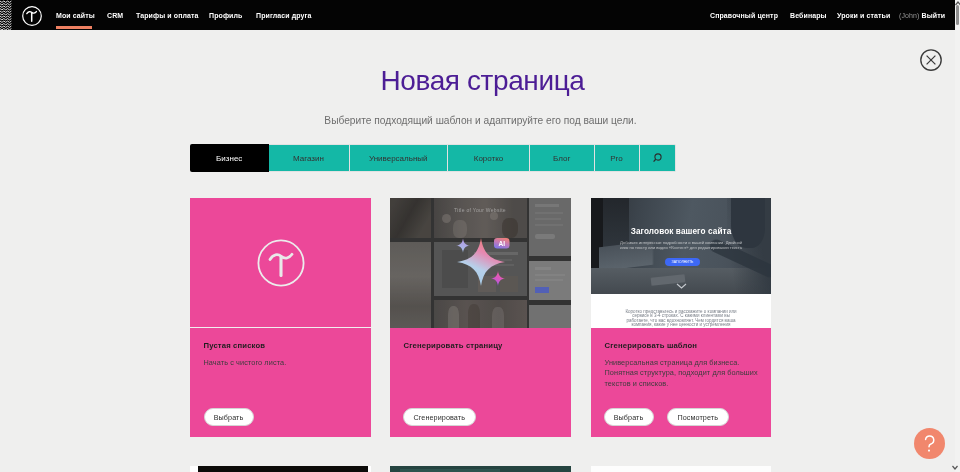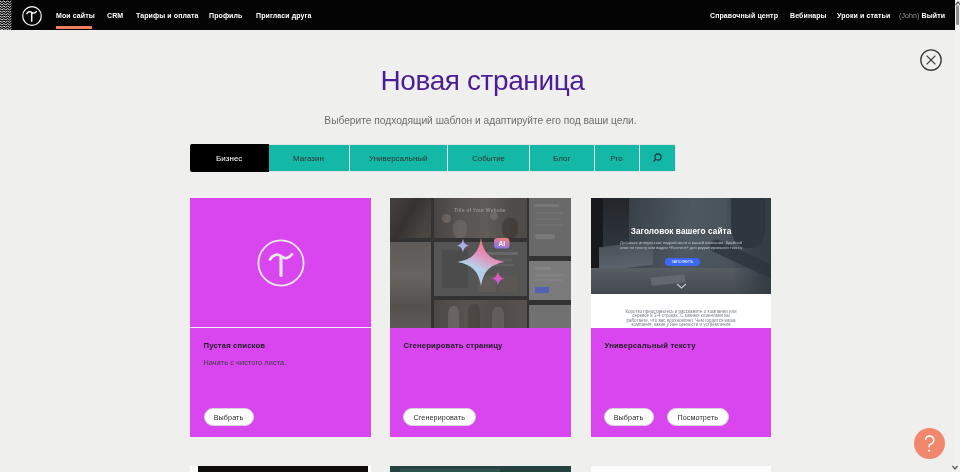--- a/index.html
+++ b/index.html
@@ -17,21 +17,21 @@
   #sub { position:absolute; left:3px; top:114.5px; width:955px; text-align:center; font-size:10.2px; line-height:12px; color:#6e6e6e; }
 
   
   #tabs { position:absolute; left:190px; top:144px; width:581px; height:28px; display:flex; }
   .tab { background:#14b8a6; border:1px solid #e2e2e2; border-left:none; color:#333333; font-size:8px; display:flex; align-items:center; justify-content:center; height:28px; }
   .tab.first { border-radius:2px 0 0 2px; }
   .tab.last { border-radius:0 2px 2px 0; }
   .tab.sel { background:#000000; border:none; color:#fff;text-align:center; }
 
   
-  .card { position:absolute; top:198px; width:181px; height:239px; background:#d946ef; }
+  .card { position:absolute; top:198px; width:181px; height:239px; background:#ec4899; }
   .cimg { position:absolute; left:0; top:0; width:100%; height:130px; overflow:hidden; }
   .ctitle { position:absolute; left:13.5px; top:143.2px; font-size:7.7px; line-height:10px; font-weight:bold; color:#1e1e1e; letter-spacing:0.15px; }
   .cdesc { position:absolute; left:13.5px; top:159.5px; font-size:7.3px; line-height:10.6px; color:#3c3c3c; letter-spacing:0.1px; white-space:nowrap; }
   .btn { position:absolute; top:210px; height:18px; border:1px solid #d4d4d4; border-radius:9.5px; background:#fff; color:#2e2e2e; font-size:7.2px; display:flex; align-items:center; justify-content:center; letter-spacing:0.1px; }
 
   
   .r2 { position:absolute; top:466px; height:6px; background:#fff; }
 
   
 
@@ -81,21 +81,21 @@
     <path d="M7.6,7.6 L16.4,16.4 M16.4,7.6 L7.6,16.4" stroke="#3a3a3a" stroke-width="1.25"></path>
   </svg>
 
   <div id="h1">Новая страница</div>
   <div id="sub">Выберите подходящий шаблон и адаптируйте его под ваши цели.</div>
 
   <div id="tabs">
     <div class="tab sel first" style="width:78.5px">Бизнес</div>
     <div class="tab" style="width:81px">Магазин</div>
     <div class="tab" style="width:98.5px">Универсальный</div>
-    <div class="tab" style="width:82px">Событие</div>
+    <div class="tab" style="width:82px">Коротко</div>
     <div class="tab" style="width:64.5px">Блог</div>
     <div class="tab" style="width:45px">Pro</div>
     <div class="tab last" style="width:36.5px">
       <svg width="14" height="14" viewBox="0 0 14 14">
         <circle cx="8" cy="6" r="3.1" fill="none" stroke="#2c2c2c" stroke-width="1.1"></circle>
         <path d="M5.7,8.3 L3.6,10.6" stroke="#2c2c2c" stroke-width="1.3"></path>
       </svg>
     </div>
   </div>
 
@@ -205,21 +205,22 @@
         <div class="abs" style="left:25px;top:42px;width:130px;text-align:center;color:rgba(255,255,255,0.62);font-size:4.1px;line-height:5px">Добавьте интересные подробности о вашей компании. Двойной клик по тексту или видео «Контент» для редактирования текста</div>
         <div class="abs" style="left:74px;top:59.5px;width:35px;height:8.5px;border-radius:4.5px;background:#3d68f5;color:#fff;font-size:3.6px;display:flex;align-items:center;justify-content:center">ЗАПОЛНИТЬ</div>
         <svg width="11" height="7" viewBox="0 0 11 7" style="position:absolute;left:85px;top:85px">
           <path d="M1,1 L5.5,5 L10,1" fill="none" stroke="#c6cacf" stroke-width="1.1"></path>
         </svg>
       </div>
       <div class="abs" style="left:0;top:96px;width:180px;height:34px;background:#fff">
         <div class="abs" style="left:34px;top:16px;width:112px;text-align:center;color:#767c85;font-size:4.5px;line-height:4.4px">Коротко представьтесь и расскажите о компании или сервисе в 3-4 строках. С какими клиентами вы работаете, что вас вдохновляет. Чем гордится ваша компания, какие у нее ценности и устремления</div>
       </div>
     </div>
-    <div class="ctitle">Универсальный тексту</div>
+    <div class="ctitle">Сгенерировать шаблон</div>
+    <div class="cdesc">Универсальная страница для бизнеса.<br>Понятная структура, подходит для больших<br>текстов и списков.</div>
     <div class="btn" style="left:12.5px; width:50px">Выбрать</div>
     <div class="btn" style="left:76px; width:61.5px">Посмотреть</div>
   </div>
 
   <div class="r2" style="left:190px;width:181px">
     <div class="abs" style="left:8px;top:0;width:170px;height:6px;background:#0c0b09"></div>
   </div>
   <div class="r2" style="left:390px;width:181px;background:#254440">
     <div class="abs" style="left:10px;top:3px;width:100px;height:3px;background:#2e534e"></div>
   </div>

